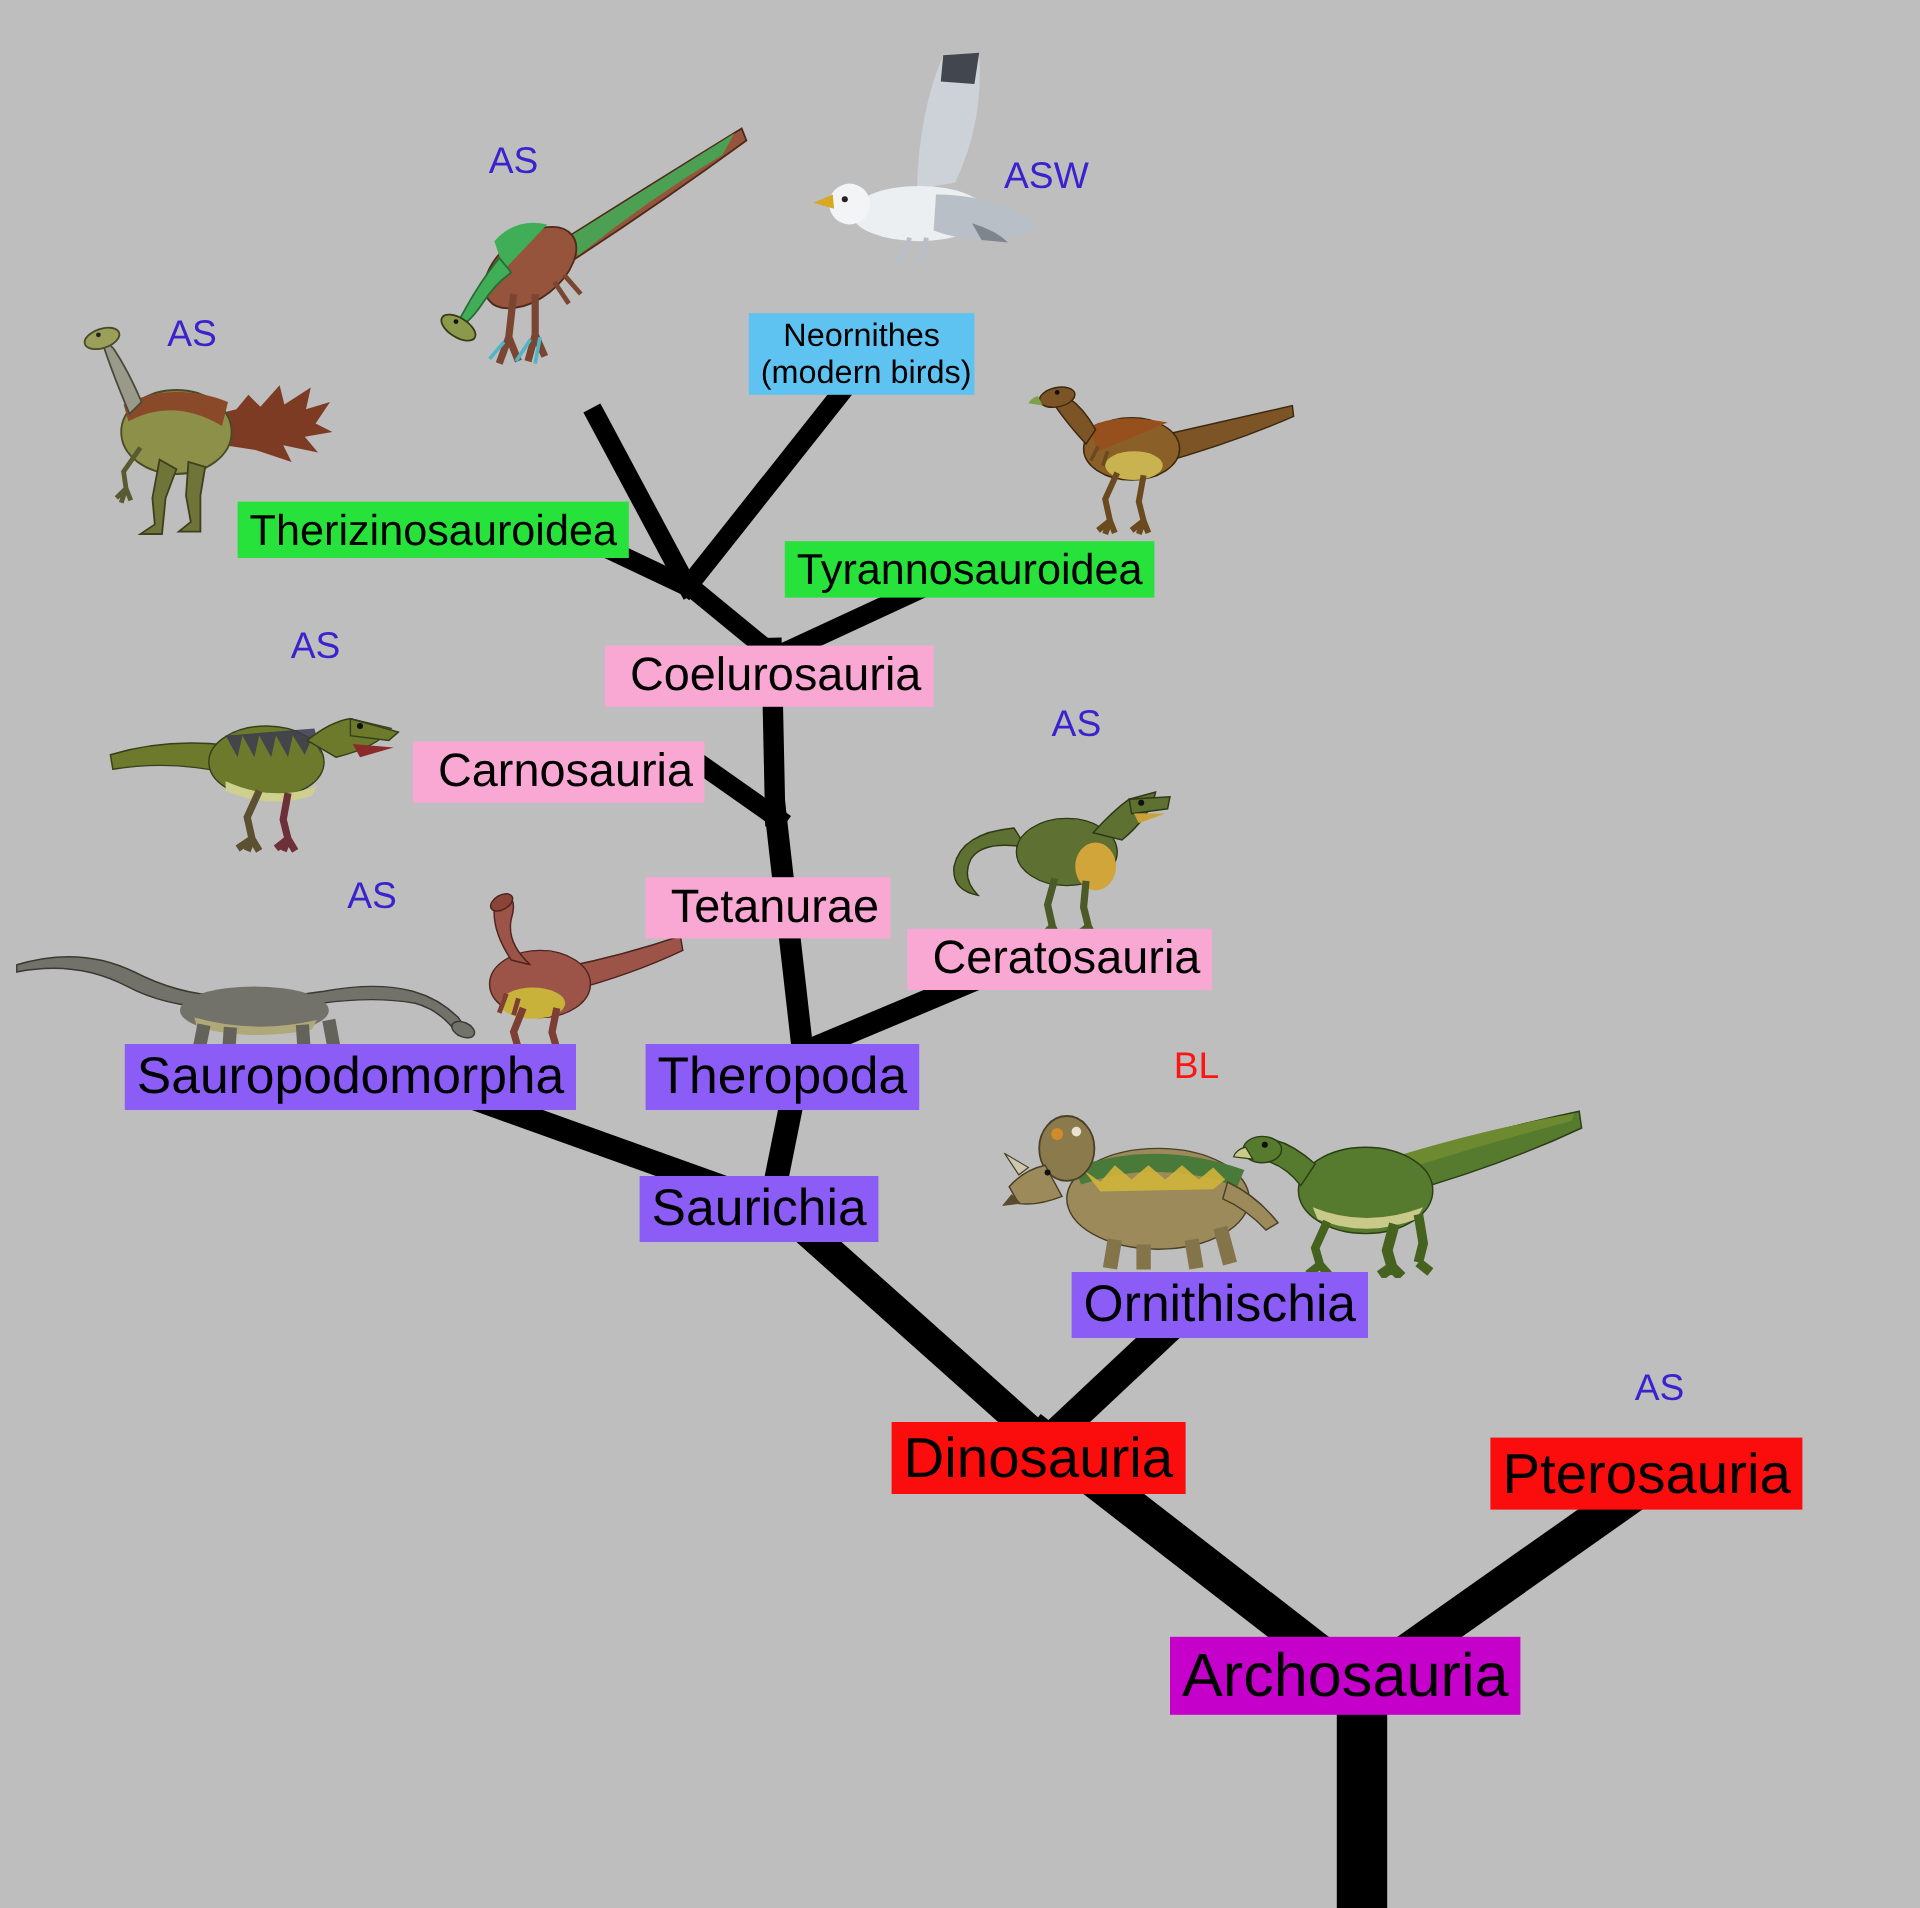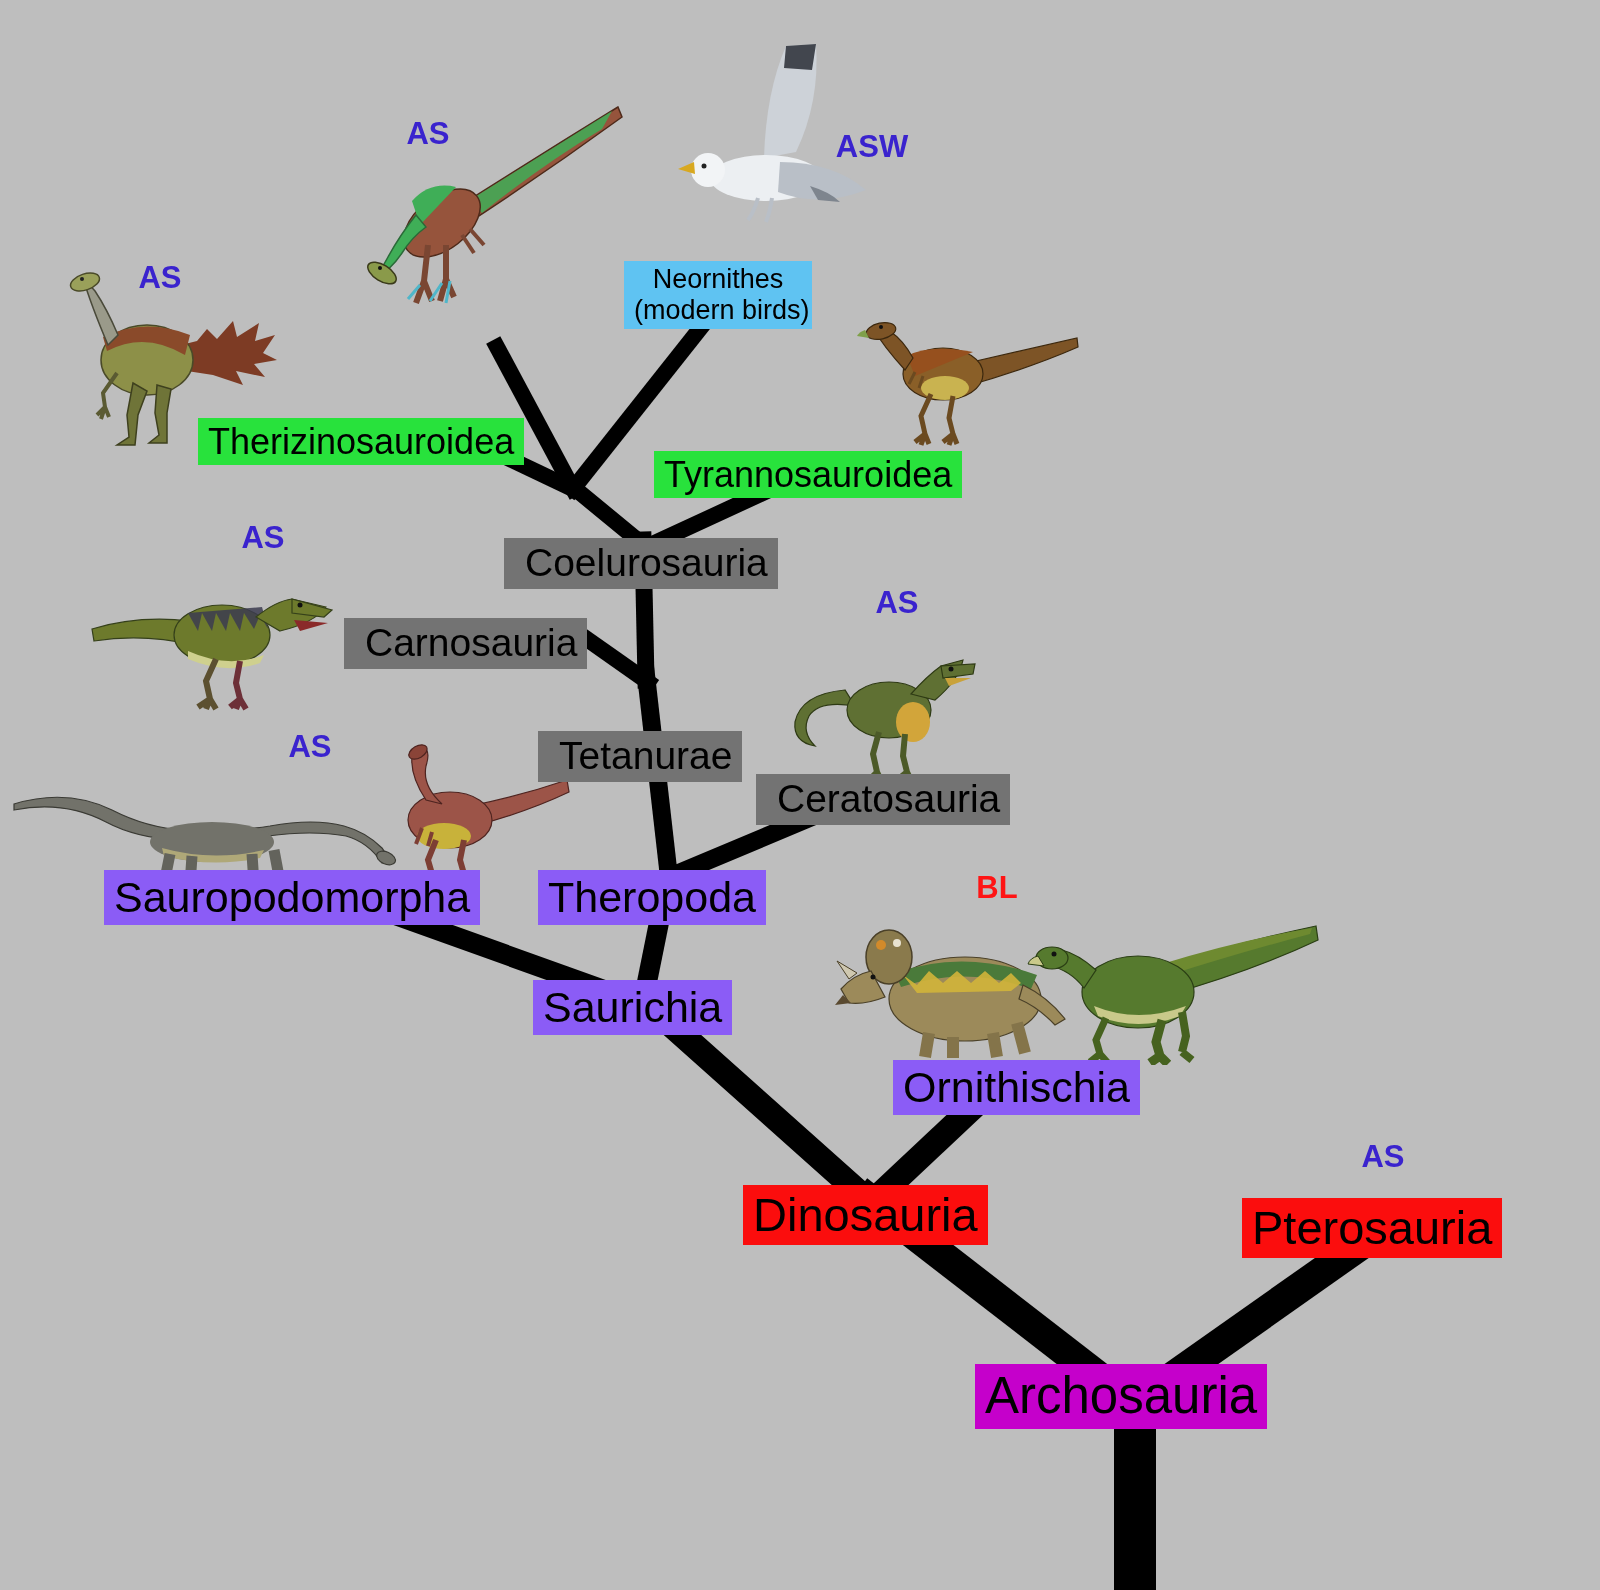--- a/index.html
+++ b/index.html
@@ -3,26 +3,26 @@
 <meta charset="utf-8">
 <style>
   html,body{margin:0;padding:0;}
   body{width:1600px;height:1590px;position:relative;background:#BEBEBE;
        font-family:"Liberation Sans",sans-serif;overflow:hidden;}
   #canvas{position:absolute;left:0;top:0;width:1600px;height:1590px;}
   #tree{position:absolute;left:0;top:0;z-index:1;}
   .illus{position:absolute;z-index:2;}
   .label{position:absolute;z-index:3;color:#000;padding:3px 10px;
          white-space:nowrap;line-height:1.15;margin-top:12px;}
-  .credit{position:absolute;z-index:3;font-weight:bold;font-size:31px;
+  .credit{position:absolute;z-index:3;font-weight:normal;font-size:31px;
           transform:translate(-50%,-50%);white-space:nowrap;}
   .c-blue{color:#3A23CE;}
   .c-red{color:#FF1414;}
   .bg-green{background:#28E23C;}
-  .bg-paleyellow{background:#737373;padding-left:21px;}
+  .bg-paleyellow{background:#f9a8d4;padding-left:21px;}
   .bg-yellow{background:#8b5cf6;}
   .bg-orange{background:#8b5cf6;}
   .bg-red{background:#FB0D0D;}
   .bg-magenta{background:#C500CB;}
   .bg-blue{background:#5FC3F2;text-align:center;}
 </style>
 </head>
 <body>
 
 <div id="canvas">

